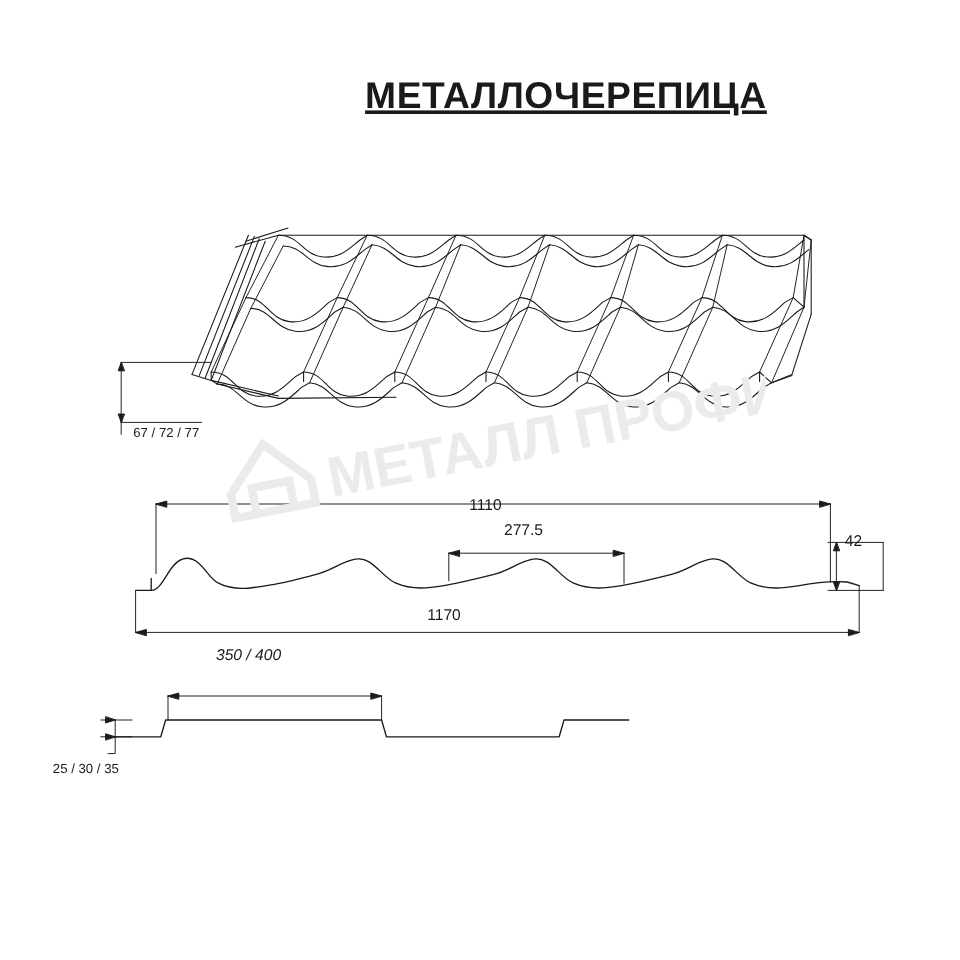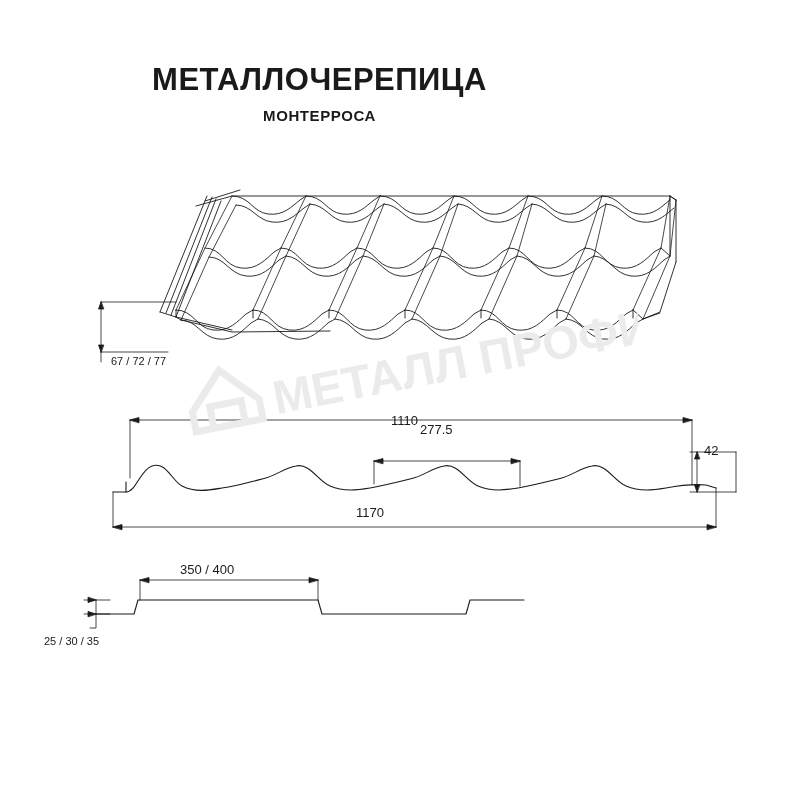--- a/index.html
+++ b/index.html
@@ -16,21 +16,22 @@
     color: #1a1a1a;
     overflow: hidden;
   }
 
   
   .title-block {
     position: absolute;
     left: 0;
     top: 62px;
     width: 639px;
-    text-align: center;
+    text-align: right;
+    text-decoration: underline;
   }
   .main-title {
     font-size: 31px;
     font-weight: bold;
     letter-spacing: 0.5px;
     color: #1a1a1a;
     line-height: 36px;
     margin: 0;
   }
   .sub-title {
@@ -67,34 +68,33 @@
   .dim {
     position: absolute;
     font-size: 13px;
     color: #1a1a1a;
     white-space: nowrap;
     z-index: 4;
   }
   .dim-h { font-size: 11px; }
   #label-height      { left: 111px; top: 355px; }
   #label-total-top   { left: 391px; top: 402px; margin-top: 11px; }
-  #label-wave        { left: 420px; top: 422px; }
+  #label-wave        { left: 420px; top: 434px; }
   #label-total-bot   { left: 356px; top: 505px; }
   #label-depth       { left: 704px; top: 443px; }
-  #label-length      { left: 180px; top: 562px; }
+  #label-length      { left: 180px; top: 538px; font-style: italic; }
   #label-thickness   { left: 44px;  top: 635px; }
 </style>
 </head>
 <body>
 
 <div id="page">
 
   <div class="title-block">
     <h1 class="main-title">МЕТАЛЛОЧЕРЕПИЦА</h1>
-    <h2 class="sub-title">МОНТЕРРОСА</h2>
   </div>
 
   <svg class="watermark" viewBox="0 0 470 230">
     <g transform="rotate(-11 235 115)">
 
       <g fill="none" stroke="#ebebeb" stroke-width="7">
         <path d="M18 128 L52 92 L86 128 L86 148 L18 148 Z"></path>
         <path d="M36 148 L36 126 L68 126 L68 148"></path>
       </g>
       <text x="100" y="146" font-family="'Liberation Sans', sans-serif" font-size="47" font-weight="bold" fill="#ebebeb">МЕТАЛЛ ПРОФИЛЬ</text>

